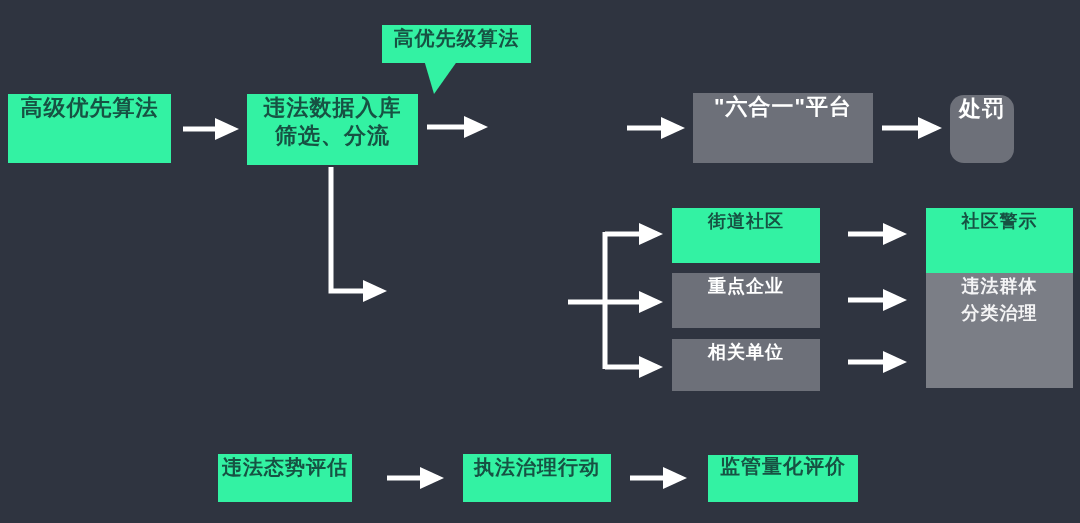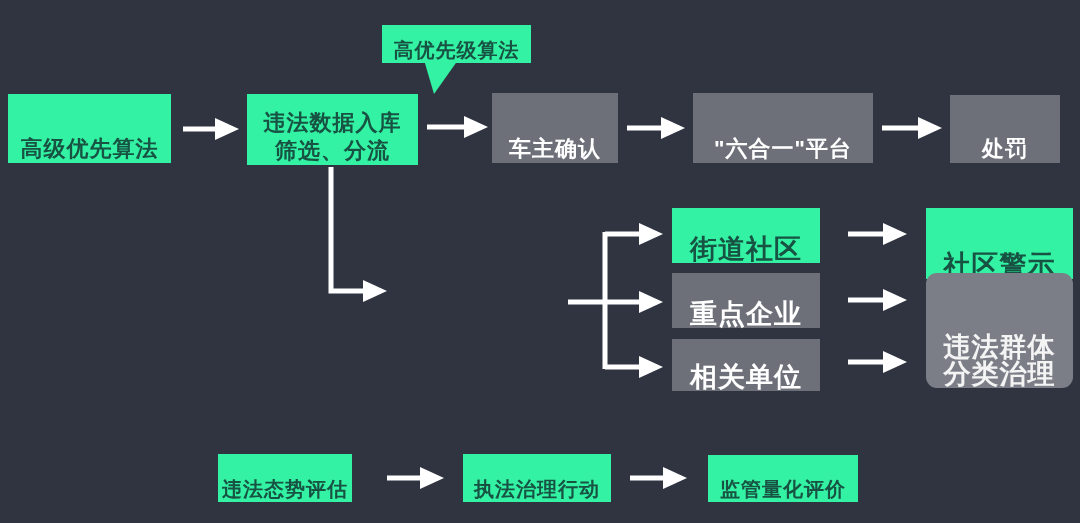--- a/index.html
+++ b/index.html
@@ -1,46 +1,46 @@
 <!DOCTYPE html>
 <html><head>
 <meta charset="utf-8">
 <style>
   html,body{margin:0;padding:0;background:#232733;}
   .stage{
     position:relative;width:1080px;height:523px;background:#2F3440;
     font-family:"Liberation Sans","DejaVu Sans",sans-serif;overflow:hidden;
   }
   .node{
-    position:absolute;display:flex;flex-direction:column;align-items:center;justify-content:flex-end;
+    position:absolute;display:flex;flex-direction:column;align-items:center;justify-content:flex-start;
     box-sizing:border-box;text-align:center;font-weight:bold;letter-spacing:1px;
   }
   .green{background:#33F2A3;color:#175243;}
   .gray{background:#6D7079;color:#FFFFFF;}
-  .gray-light{background:#7B7E86;color:#F4F4F5;border-radius:11px;}
+  .gray-light{background:#7B7E86;color:#F4F4F5;}
   .fs22{font-size:22px;line-height:28px;}
-  .fs21{font-size:27px;line-height:27px;}
+  .fs21{font-size:18px;line-height:27px;}
   .fs20{font-size:20px;line-height:26px;}
   .connectors{position:absolute;left:0;top:0;width:1080px;height:523px;}
   
   .n-adv       {left:8px;   top:94px;  width:163px; height:69px;}
   .n-intake    {left:247px; top:94px;  width:171px; height:71px;}
   .n-owner     {left:492px; top:93px;  width:126px; height:70px;}
   .n-platform  {left:693px; top:93px;  width:180px; height:70px;}
-  .n-punish    {left:950px; top:95px;  width:110px;  height:68px;}
+  .n-punish    {left:950px; top:95px;  width:64px;  height:68px;border-radius:14px;}
   .n-callout   {left:382px; top:25px;  width:149px; height:38px;}
   .n-push      {left:390px; top:263px; width:178px; height:68px;}
   .n-street    {left:672px; top:208px; width:148px; height:55px;}
   .n-enter     {left:672px; top:273px; width:148px; height:55px;}
   .n-unit      {left:672px; top:339px; width:148px; height:52px;}
   .n-warn      {left:926px; top:208px; width:147px; height:71px;}
   .n-group     {left:926px; top:273px; width:147px; height:115px;}
   .n-assess    {left:218px; top:454px; width:134px; height:48px;}
   .n-action    {left:463px; top:454px; width:148px; height:48px;}
-  .n-eval      {left:708px; top:455px; width:150px; height:47px;}
+  .n-eval      {left:708px; top:455px; width:150px; height:47px;font-family:Liberation Mono, monospace;}
 </style>
 </head>
 <body>
 
 <div class="stage">
 
   <svg class="connectors" viewBox="0 0 1080 523" xmlns="http://www.w3.org/2000/svg">
     <defs>
       <marker id="ah" markerUnits="userSpaceOnUse" markerWidth="28" markerHeight="28" refX="19" refY="13" orient="auto">
         <path d="M1,2 L25,13 L1,24 Z" fill="#FFFFFF"></path>
@@ -78,23 +78,20 @@
 
   <div class="node green fs22 n-adv">
     <span>高级优先算法</span>
   </div>
 
   <div class="node green fs22 n-intake">
     <span>违法数据入库</span>
     <span>筛选、分流</span>
   </div>
 
-  <div class="node gray fs22 n-owner">
-    <span>车主确认</span>
-  </div>
 
   <div class="node gray fs22 n-platform">
     <span>"六合一"平台</span>
   </div>
 
   <div class="node gray fs22 n-punish">
     <span>处罚</span>
   </div>
 
 

